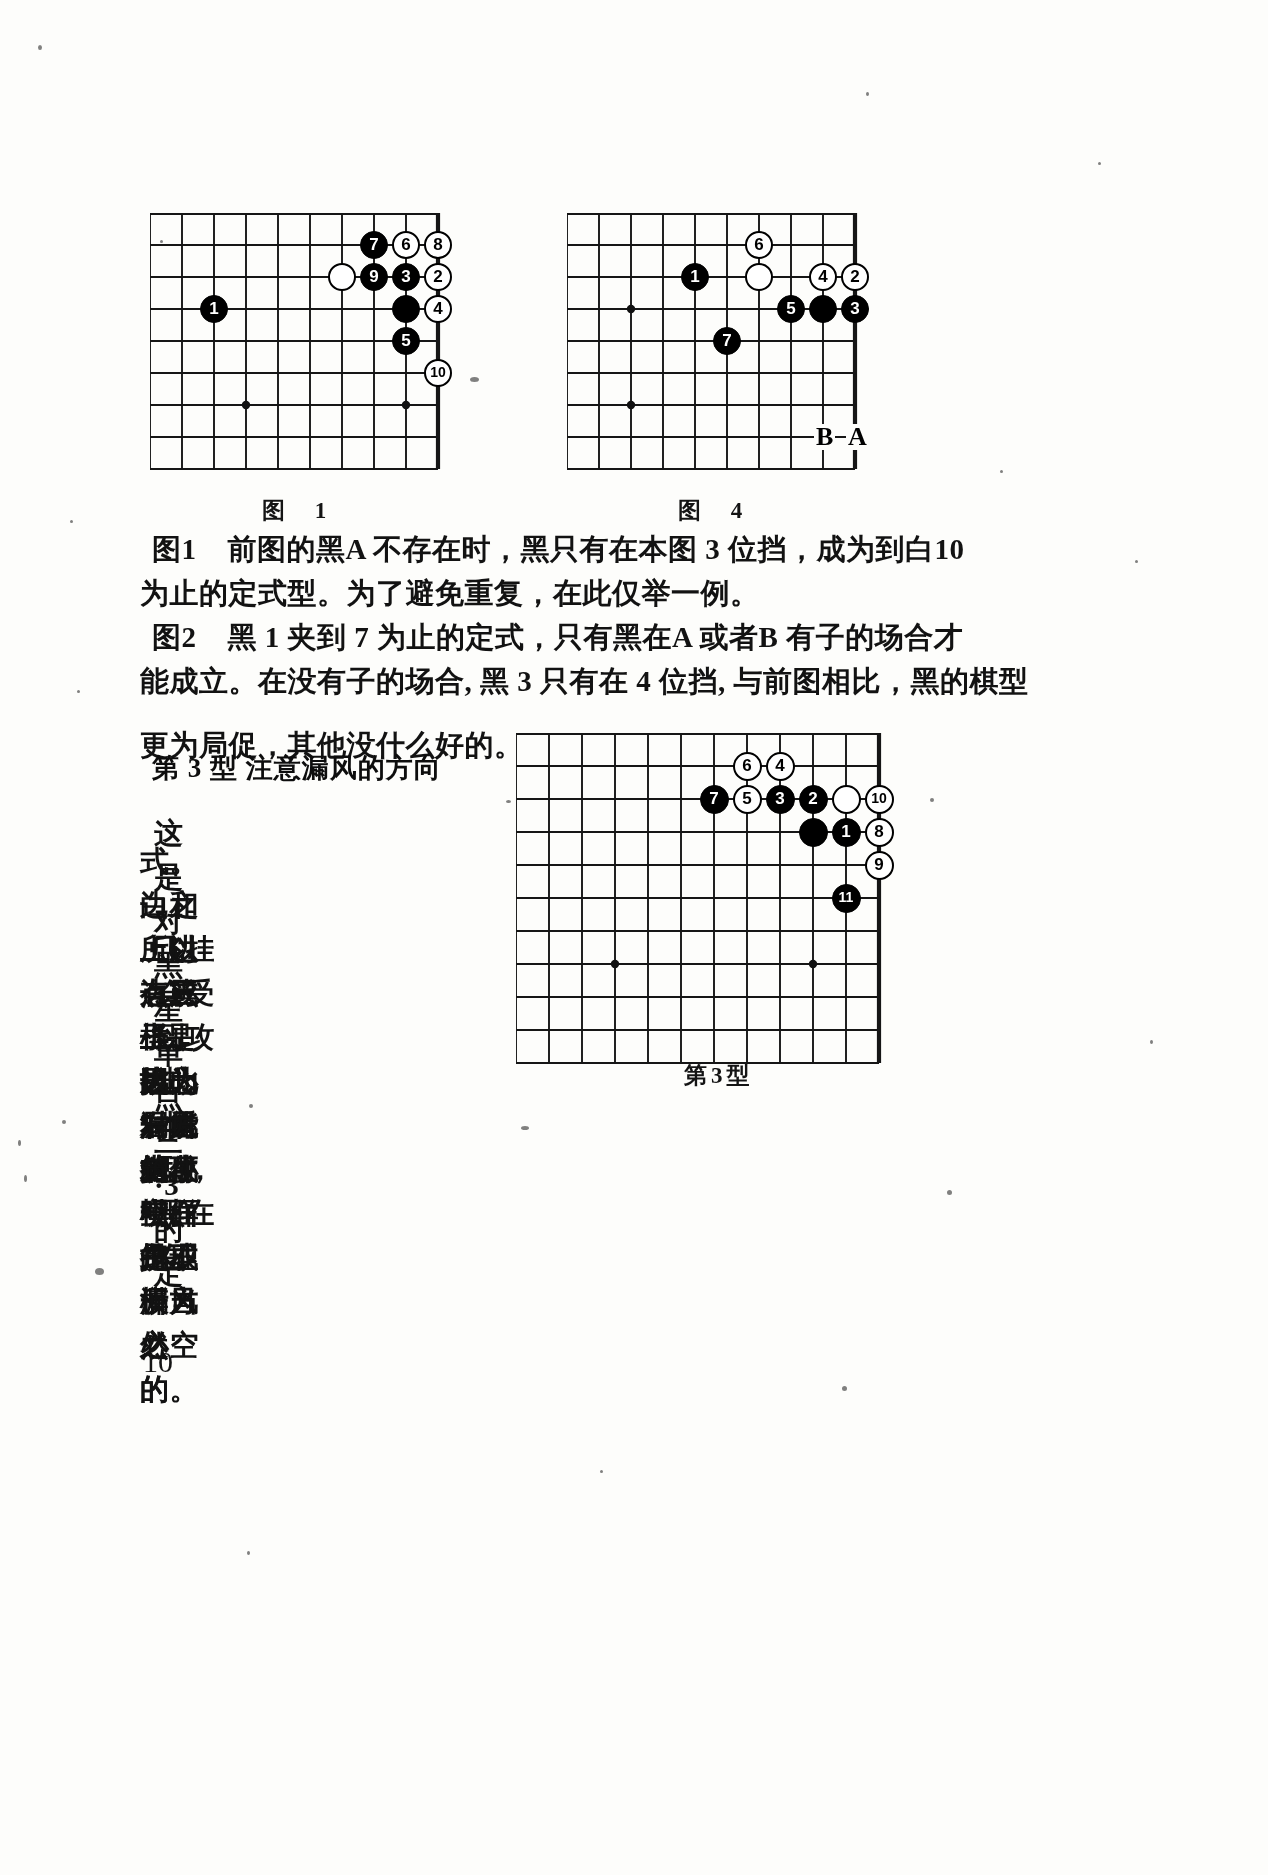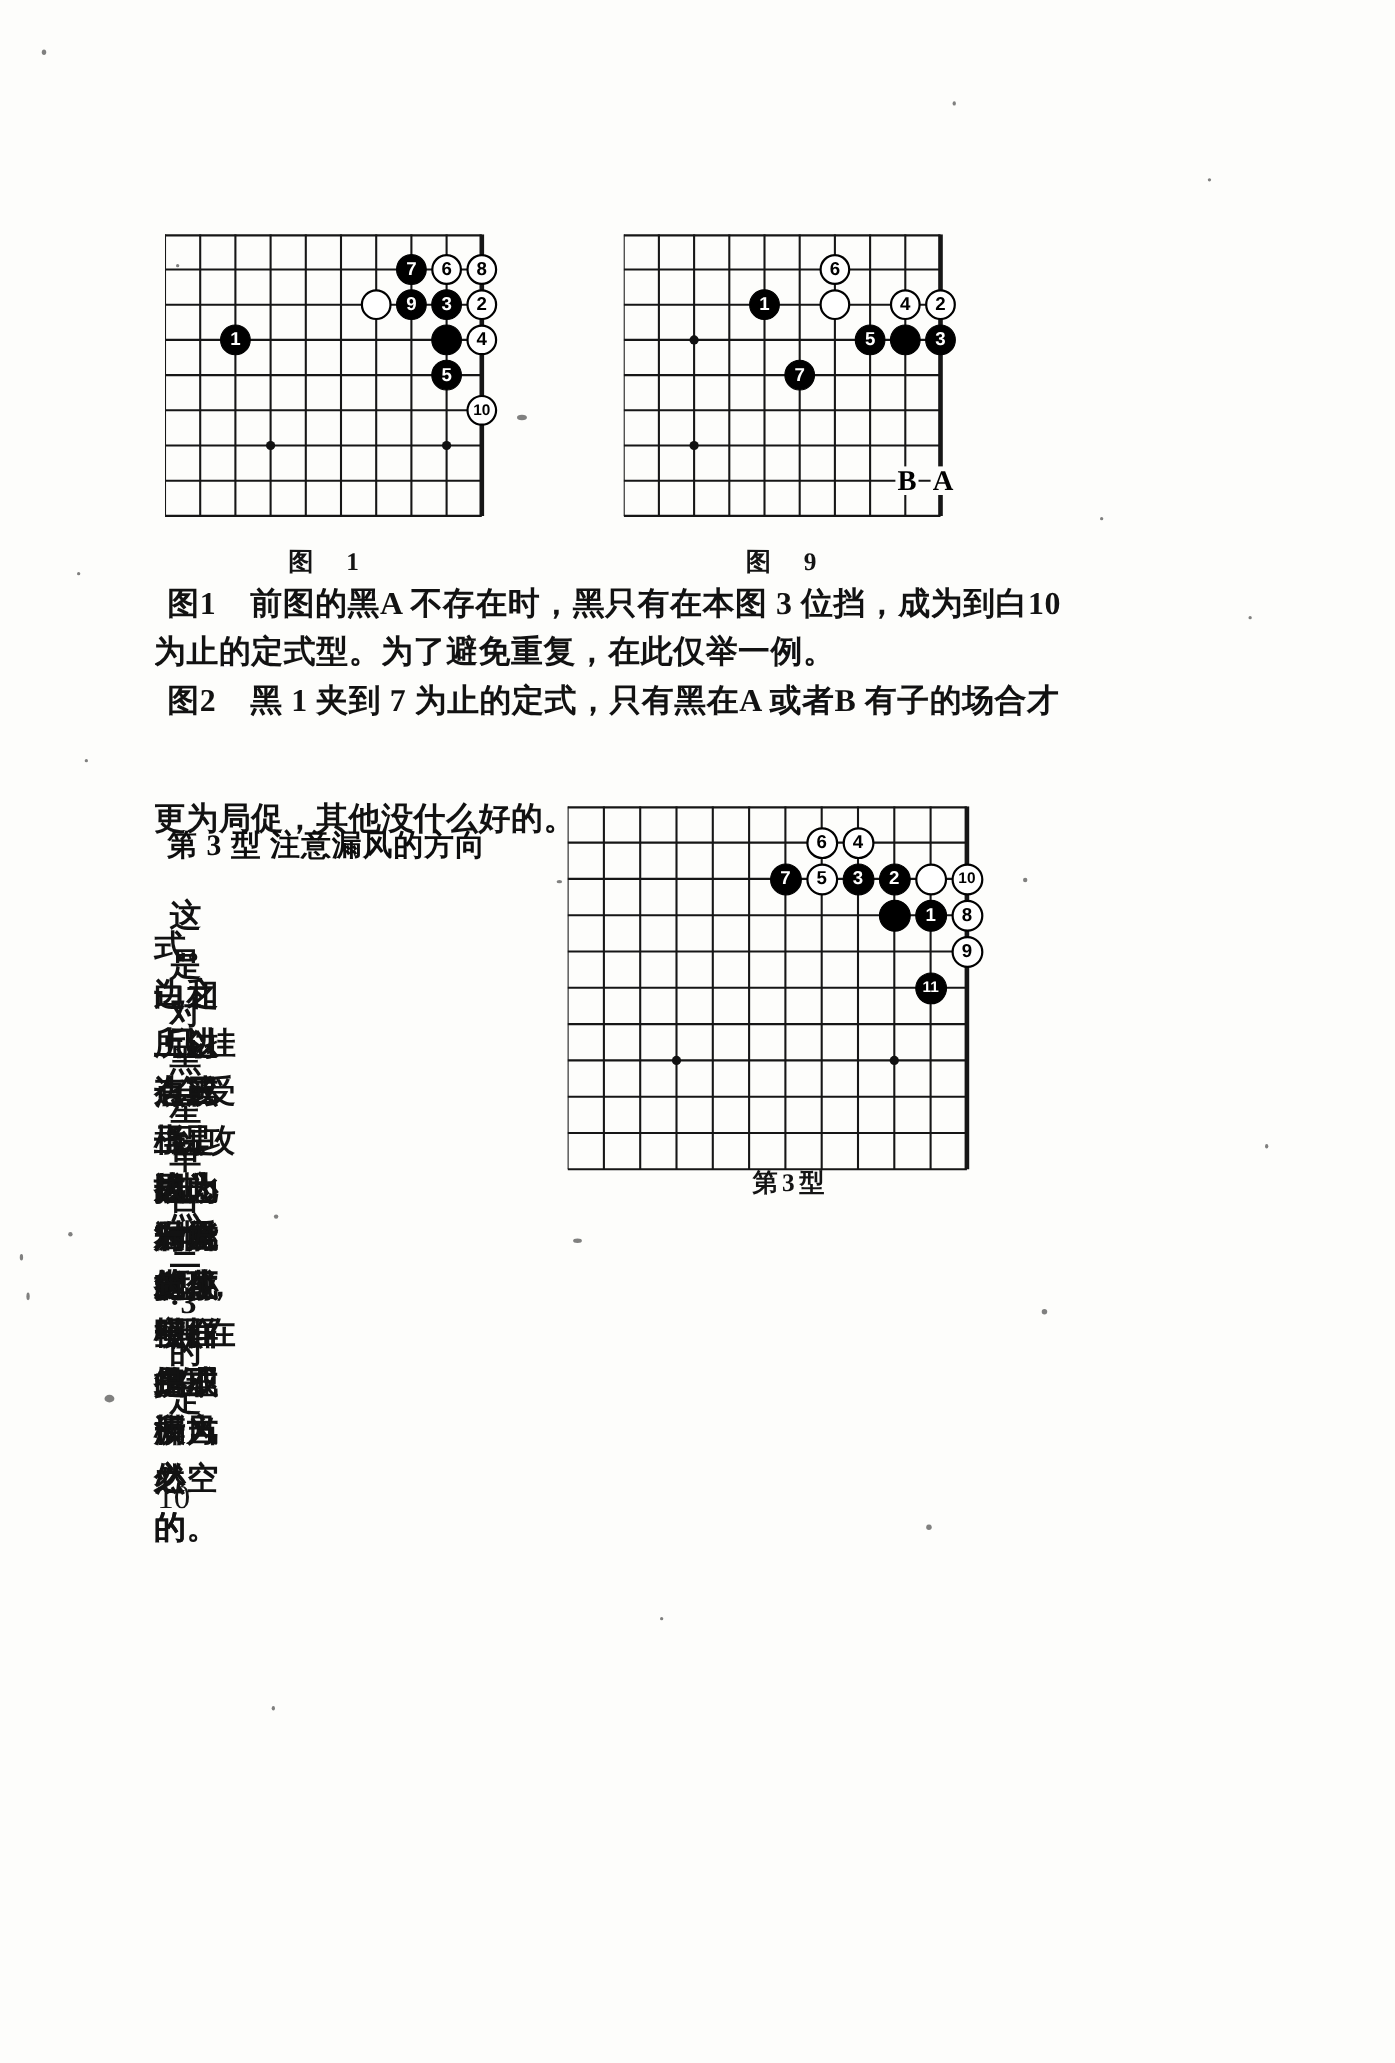--- a/index.html
+++ b/index.html
@@ -215,26 +215,27 @@
         <span class="lbl">5</span>
       </div>
       <div class="stone black" style="width: 28px; height: 28px; left: 242px; top: 82px; font-size: 17px;"></div>
       <div class="stone black" style="width: 28px; height: 28px; left: 274px; top: 82px; font-size: 17px;">
         <span class="lbl">3</span>
       </div>
       <div class="stone black" style="width: 28px; height: 28px; left: 146px; top: 114px; font-size: 17px;">
         <span class="lbl">7</span>
       </div>
     </div>
-  <div class="caption" style="left:678px; top:495px;">图  9</div>
+  <div class="caption" style="left:678px; top:495px;">图  4</div>
 
   <div class="para" style="left:152px; top:527px;">图1    前图的黑A 不存在时，黑只有在本图 3 位挡，成为到白10</div>
   <div class="para" style="left:140px; top:571px;">为止的定式型。为了避免重复，在此仅举一例。</div>
 
   <div class="para" style="left:152px; top:615px;">图2    黑 1 夹到 7 为止的定式，只有黑在A 或者B 有子的场合才</div>
+  <div class="para" style="left:140px; top:659px;">能成立。在没有子的场合, 黑 3 只有在 4 位挡, 与前图相比，黑的棋型</div>
   <div class="para" style="left:140px; top:703px;margin-top:20px;">更为局促，其他没什么好的。</div>
 
   <div class="heading" style="left:152px; top:750px;">第 3 型    注意漏风的方向</div>
 
   <div id="para3" style="position: absolute; left: 140px; top: 795px;">
       <div class="para" style="position: absolute; left: 14px; top: 16px;">这是对黑星单点三·3的定</div>
       <div class="para" style="position: absolute; left: 0px; top: 44px;">式。白之所以点三·3是因为右</div>
       <div class="para" style="position: absolute; left: 0px; top: 88px;">边和上边有黑子，担心对星走小</div>
       <div class="para" style="position: absolute; left: 16px; top: 132px;">飞挂会受到攻击。本型，黑在右</div>
       <div class="para" style="position: absolute; left: 0px; top: 176px;">边或上边，只能挡住一面筑成模</div>

